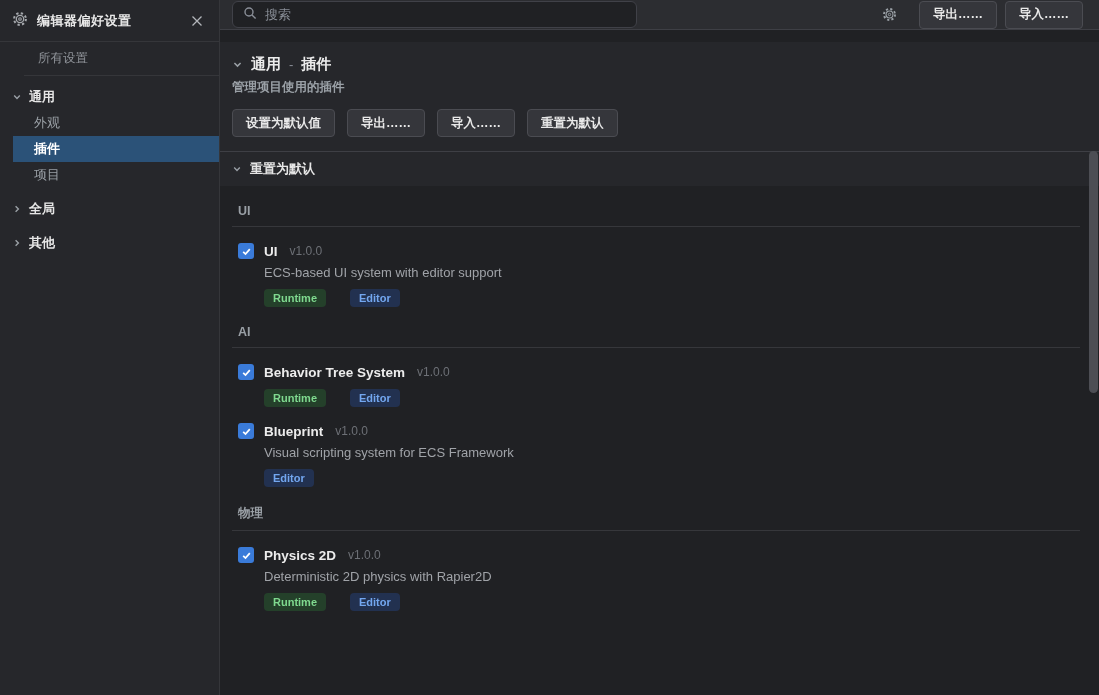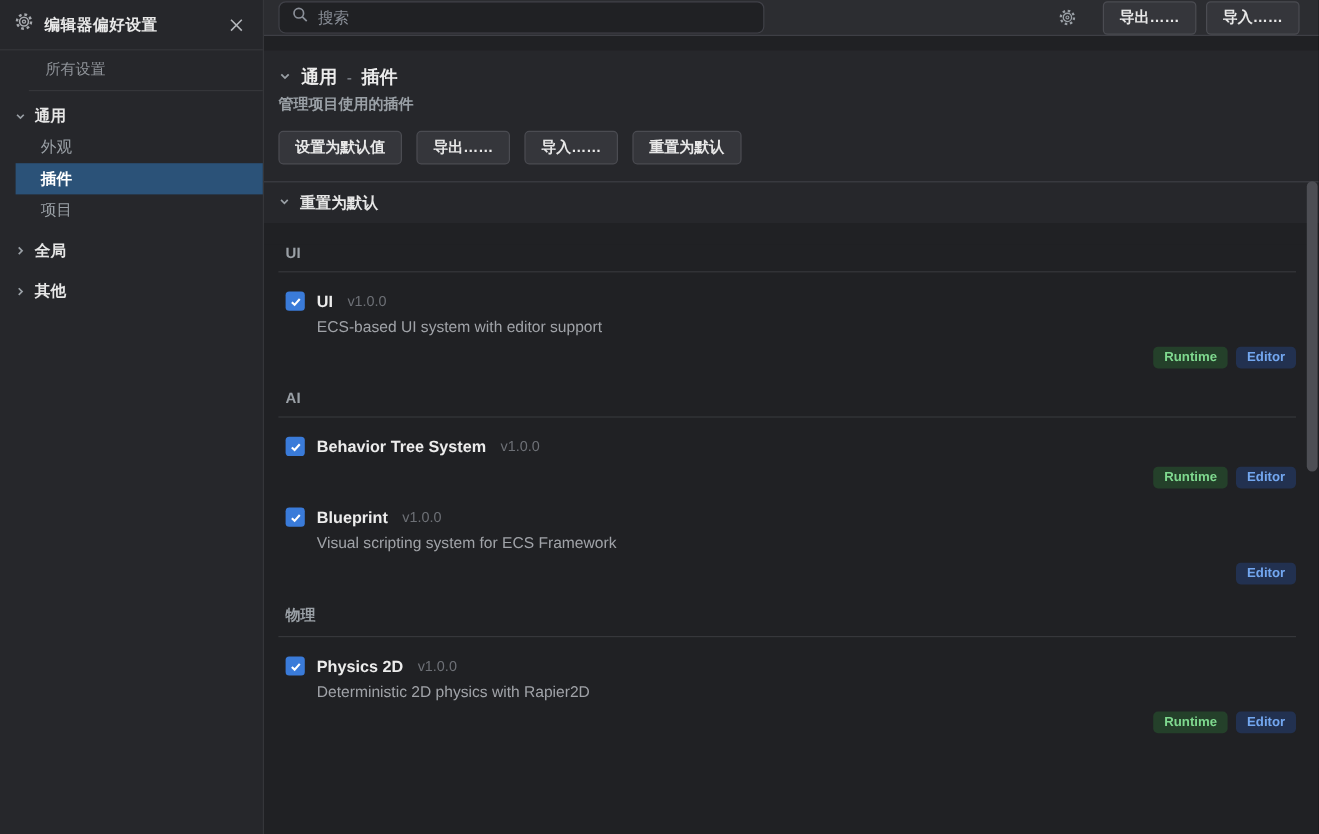--- a/index.html
+++ b/index.html
@@ -41,21 +41,21 @@
   .section-bar { background:#26272b; border-top:1px solid #3e3f45; height:35px; display:flex; align-items:center; gap:8px; padding:0 12px; cursor:pointer; }
   .section-title { font-size:13px; font-weight:700; color:#e6e6e6; }
   .plugin-list { background:#202124; padding:0 19px 20px 12px; }
   .group-label { margin-top:18px; padding:0 0 8px 6px; font-size:12.5px; font-weight:700; color:#9aa0a6; border-bottom:1px solid #36373b; }
   .entry { margin-top:16px; margin-bottom:9px; padding-left:6px; }
   .entry-head { display:flex; align-items:center; gap:10px; }
   .checkbox { width:16px; height:16px; border-radius:3px; background:#3a7bd9; display:flex; align-items:center; justify-content:center; cursor:pointer; flex:0 0 16px; }
   .plugin-name { font-size:13.5px; font-weight:700; color:#ececec; }
   .plugin-version { font-size:12px; color:#6d7076; margin-left:2px; }
   .plugin-desc { margin-left:26px; margin-top:6px; font-size:13px; color:#a0a3a8; }
-  .tags { margin-left:26px; margin-top:9px; display:flex; gap:7px;justify-content:flex-end; }
+  .tags { margin-left:26px; margin-top:9px; display:flex; gap:24px; }
   .tag { font-size:11px; font-weight:700; padding:3px 9px; border-radius:4px; }
   .scroll-thumb { position:absolute; right:1px; top:109px; width:9px; height:242px; background:#4d4e54; border-radius:5px; }
 </style>
 </head>
 <body>
 
 <div class="app">
 
   <div class="sidebar">
     <div class="sidebar-header">

